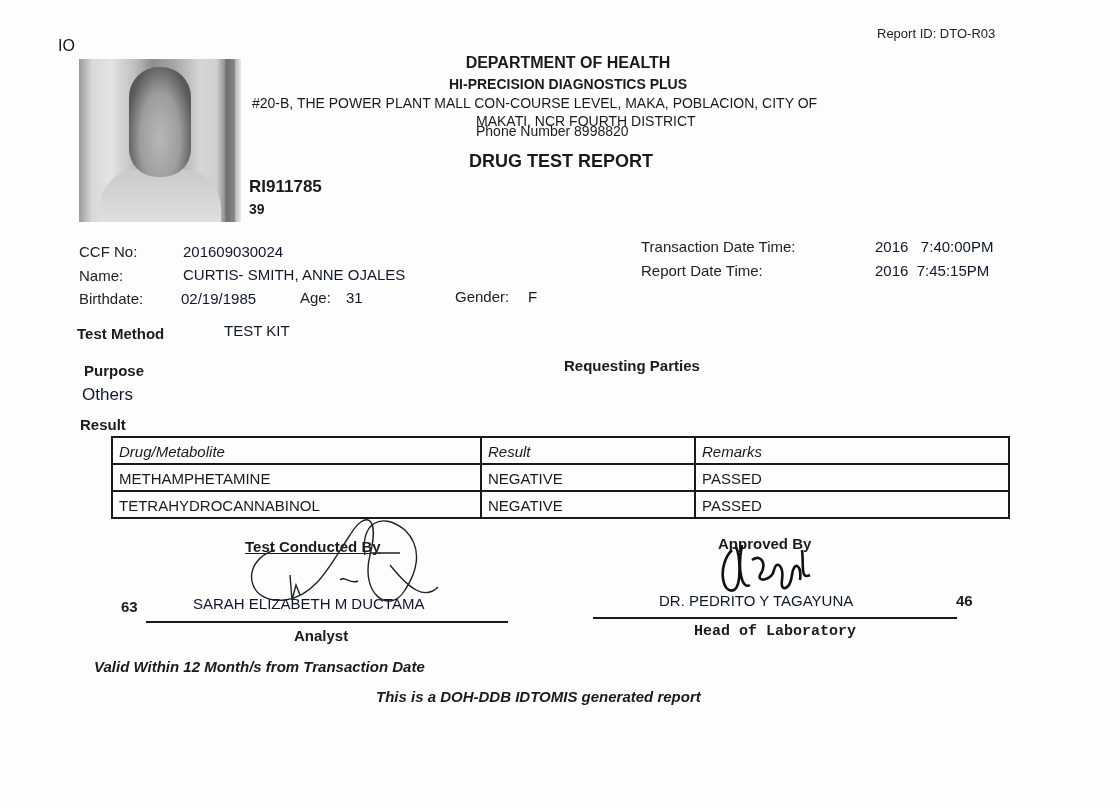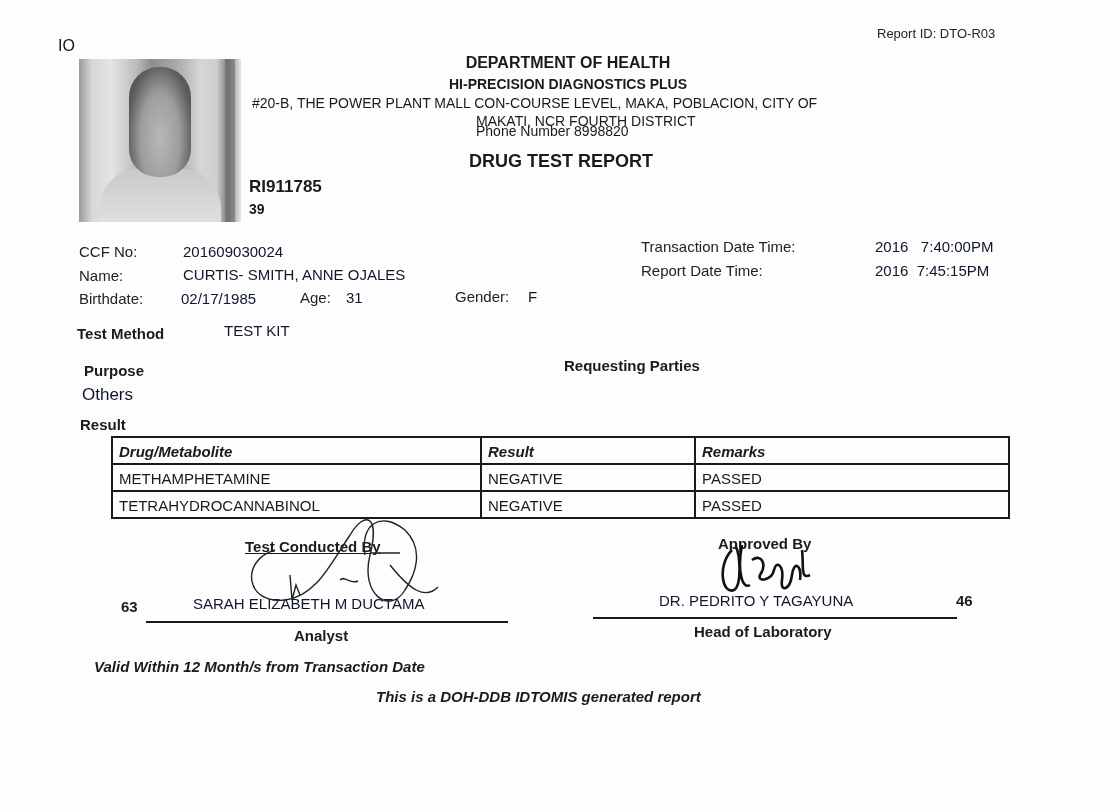--- a/index.html
+++ b/index.html
@@ -39,21 +39,21 @@
   .val { font-size: 15px; color: #0f172a; }
   .bold-lbl { font-size: 15px; font-weight: bold; color: #1b1b1b; }
 
   table.results {
     position: absolute; left: 111px; top: 436px; width: 899px;
     border-collapse: collapse; font-size: 15px;
   }
   table.results td, table.results th {
     border: 2px solid #1a1a1a; padding: 4px 6px 2px 6px; text-align: left; height: 19px;
   }
-  table.results th { font-style: italic; font-weight: bold; font-size: 15px; }
+  table.results th { font-style: italic; font-weight: normal; font-size: 15px; }
   table.results th:nth-child(1), table.results td:nth-child(1) { width: 355px; }
   table.results th:nth-child(2), table.results td:nth-child(2) { width: 200px; }
 
   .sig-line { position: absolute; height: 2px; background: #1a1a1a; }
   .signature { position: absolute; }
   .footer-note { font-size: 15px; font-weight: bold; font-style: italic; }
 </style>
 </head>
 <body>
 
@@ -73,21 +73,21 @@
 <div class="abs addr1">#20-B, THE POWER PLANT MALL CON-COURSE LEVEL, MAKA, POBLACION, CITY OF</div>
 <div class="abs addr2">MAKATI, NCR FOURTH DISTRICT</div>
 <div class="abs phone">Phone Number 8998820</div>
 <div class="abs title">DRUG TEST REPORT</div>
 
 <div class="abs lbl" style="left:79px; top:243px;">CCF No:</div>
 <div class="abs val" style="left:183px; top:243px;">201609030024</div>
 <div class="abs lbl" style="left:79px; top:267px;">Name:</div>
 <div class="abs val" style="left:183px; top:266px;">CURTIS- SMITH, ANNE OJALES</div>
 <div class="abs lbl" style="left:79px; top:290px;">Birthdate:</div>
-<div class="abs val" style="left:181px; top:290px;">02/17/1985</div>
+<div class="abs val" style="left:181px; top:290px;">02/19/1985</div>
 <div class="abs lbl" style="left:300px; top:289px;">Age:</div>
 <div class="abs val" style="left:346px; top:289px;">31</div>
 <div class="abs lbl" style="left:455px; top:288px;">Gender:</div>
 <div class="abs val" style="left:528px; top:288px;">F</div>
 
 <div class="abs lbl" style="left:641px; top:238px;">Transaction Date Time:</div>
 <div class="abs val" style="left:875px; top:238px; white-space:pre;">2016   7:40:00PM</div>
 <div class="abs lbl" style="left:641px; top:262px;">Report Date Time:</div>
 <div class="abs val" style="left:875px; top:262px; white-space:pre;">2016  7:45:15PM</div>
 
@@ -128,20 +128,20 @@
 <div class="abs bold-lbl" style="left:294px; top:627px;">Analyst</div>
 
 <svg class="signature" style="left:240px; top:505px;" width="220" height="120" viewBox="0 0 220 120">
   <path d="M35 45 C 0 55, 5 100, 45 95 C 75 92, 90 60, 110 30 C 125 5, 140 10, 130 50 C 120 90, 150 110, 165 85 C 175 70, 185 45, 165 25 C 140 5, 120 20, 125 50 M50 70 L52 95 L56 80 L60 90 M100 75 C 105 70, 110 80, 118 76 M130 48 L160 48 M150 60 C 170 85, 185 95, 198 82" fill="none" stroke="#222" stroke-width="1.4"></path>
 </svg>
 
 <div class="abs bold-lbl" style="left:718px; top:535px;">Approved By</div>
 <div class="abs val" style="left:659px; top:592px;">DR. PEDRITO Y TAGAYUNA</div>
 <div class="abs bold-lbl" style="left:956px; top:592px;">46</div>
 <div class="sig-line" style="left:593px; top:617px; width:364px;"></div>
-<div class="abs bold-lbl" style="left:694px; top:623px;">Head of Laboratory</div>
+<div class="abs bold-lbl" style="left:694px; top:623px;font-family:Liberation Mono, monospace;">Head of Laboratory</div>
 
 <svg class="signature" style="left:712px; top:535px;" width="110" height="70" viewBox="0 0 110 70">
   <path d="M20 15 C 5 30, 10 60, 22 55 C 30 50, 28 20, 24 12 M30 10 C 25 35, 30 55, 38 50 M40 25 C 50 18, 55 30, 48 40 C 45 48, 60 45, 62 35 C 64 25, 72 30, 70 45 C 68 58, 78 55, 80 40 C 82 25, 90 30, 88 45 M90 15 C 92 30, 88 45, 98 40" fill="none" stroke="#111" stroke-width="2.6"></path>
 </svg>
 
 <div class="abs footer-note" style="left:94px; top:658px;">Valid Within 12 Month/s from Transaction Date</div>
 <div class="abs footer-note" style="left:376px; top:688px;">This is a DOH-DDB IDTOMIS generated report</div>
 
 </body></html>

